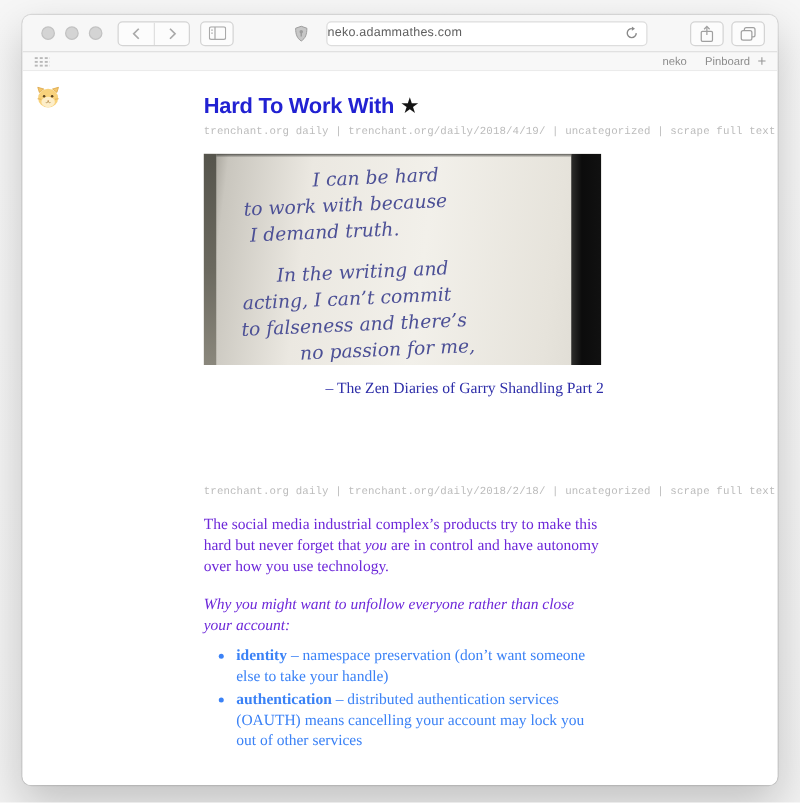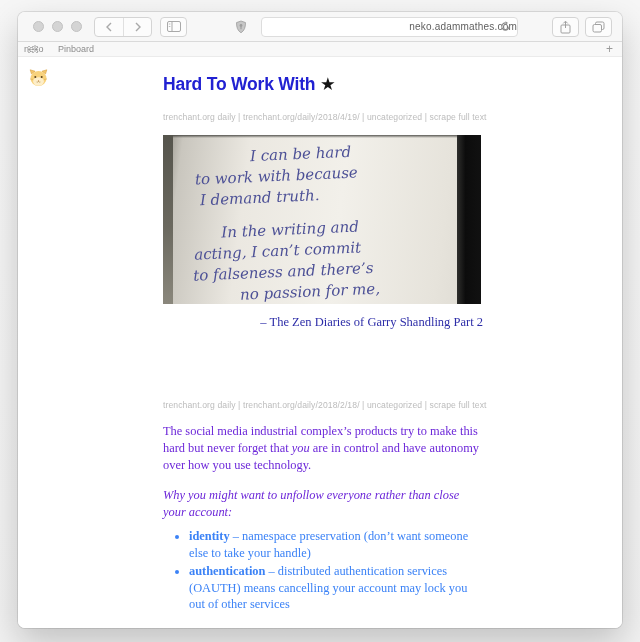--- a/index.html
+++ b/index.html
@@ -37,49 +37,49 @@
   .sqbtn {
     height:20px; min-width:27px; border:1px solid #d4d4d4; border-radius:4px;
     background:#fcfcfc; display:flex; align-items:center; justify-content:center;
   }
   .shieldbtn { margin-left:40px; border:none; background:transparent; }
   .urlfield {
     height:20px; width:257px; margin-left:7px;
     background:#fff; border:1px solid #ddd; border-radius:4px;
     display:flex; align-items:center; position:relative;
   }
-  .urltext { flex:1; text-align:right; font-size:10px; color:#5f5f5f; letter-spacing:.2px; }
+  .urltext { flex:1; text-align:left; font-size:10px; color:#5f5f5f; letter-spacing:.2px; }
   .reloadbtn { position:absolute; right:5px; top:2px; width:14px; height:14px; display:flex; align-items:center; justify-content:center; }
   .rightbtns { margin-left:auto; display:flex; gap:6px; }
 
   
   .favbar {
     height:15px; flex:0 0 15px; background:#f8f8f8; border-bottom:1px solid #ebebeb;
     display:flex; align-items:center; padding:0 9px; position:relative;
   }
   .dotgrid { width:13px; height:9px;
     background-image: radial-gradient(#b8b8b8 1px, transparent 1.1px);
     background-size:4px 3px; background-position:0 0; }
-  .favcenter { position:absolute; left:0; right:16px; text-align:left; font-size:9px; color:#8c8c8c; }
+  .favcenter { position:absolute; left:0; right:16px; text-align:right; font-size:9px; color:#8c8c8c; }
   .favcenter span { margin:0 6px; }
   .favplus { margin-left:auto; color:#9a9a9a; font-size:12px; line-height:10px; }
 
   
   .content { flex:1 1 auto; background:#fff; position:relative; overflow:hidden;
     font-family:"Liberation Serif", serif; }
   .catlogo { position:absolute; left:11px; top:12px; }
   .column { margin-left:145px; width:320px; padding-top:14px; }
 
   .post-title {
     font-family:"Liberation Sans", sans-serif; font-weight:bold;
     font-size:17.5px; line-height:26px; color:#2121d2; letter-spacing:-.2px;
   }
   .post-title .star { color:#141414; font-weight:normal; }
   .post-meta {
-    margin-top:15px; font-family:Liberation Sans, sans-serif;
+    margin-top:3px; font-family:Liberation Mono, monospace;
     font-size:8.6px; color:#bcbcbc; letter-spacing:.1px; white-space:nowrap;
   }
 
   
   .photo {
     margin-top:13px; width:318px; height:169px; position:relative; overflow:hidden;
     background: linear-gradient(97deg, #8f8c83 0%, #c9c6be 6%, #ebe8e1 26%, #f2f0ea 55%, #e6e3db 86%, #dcd9d1 100%);
   }
   .photo .edge-left {
     position:absolute; left:0; top:0; bottom:0; width:10px;

